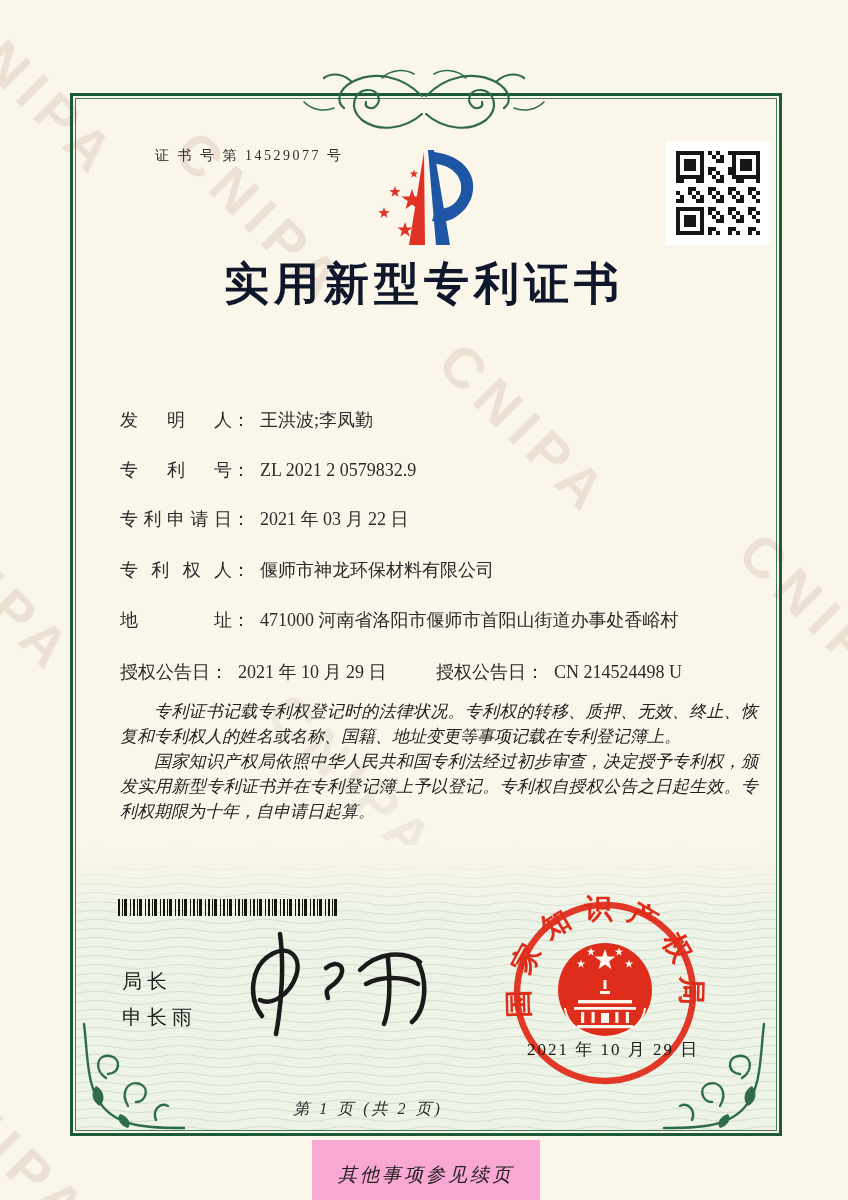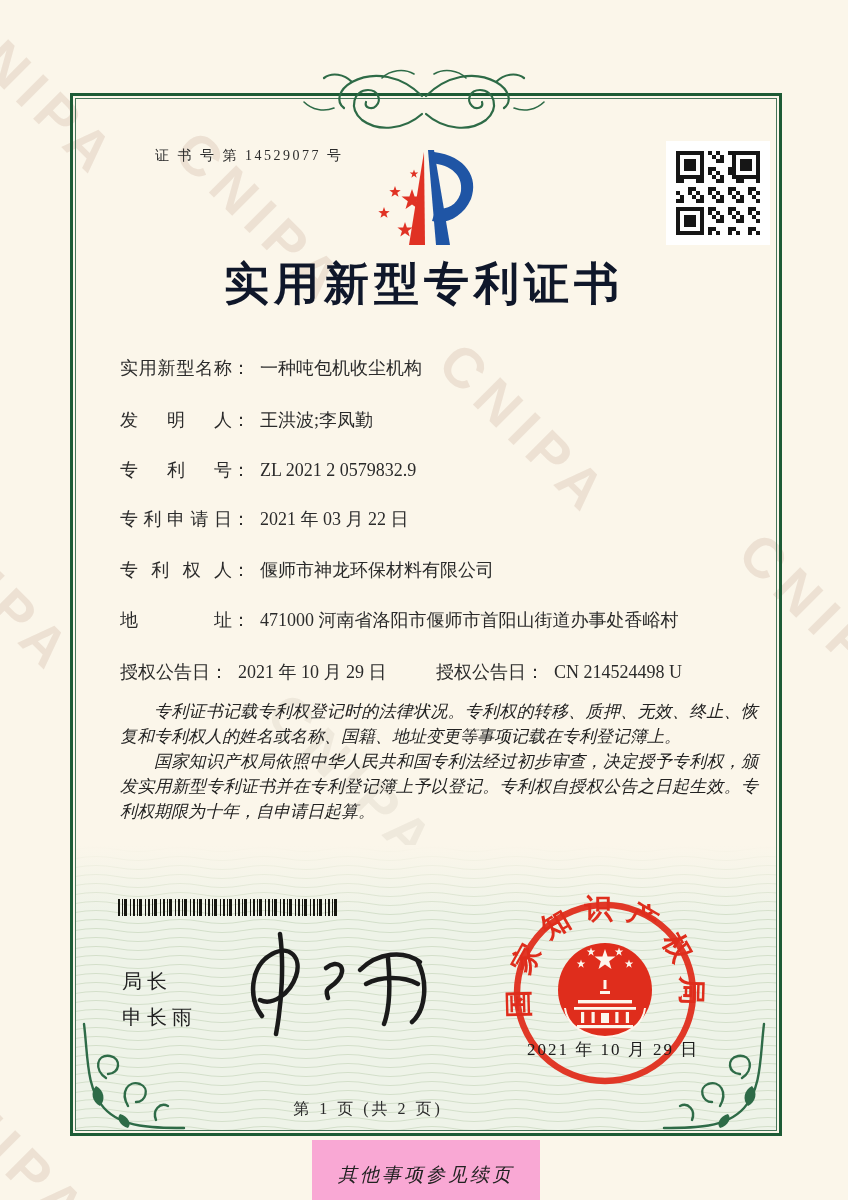--- a/index.html
+++ b/index.html
@@ -50,21 +50,21 @@
   .director-title,.director-name{position:absolute;left:122px;
       font-family:"Liberation Sans","DejaVu Sans",sans-serif;font-size:20px;
       letter-spacing:5px;color:#222;z-index:10;}
   .director-title{top:968px;}
   .director-name{top:1004px;}
   .signature{position:absolute;left:228px;top:928px;z-index:11;}
   .seal{position:absolute;left:505px;top:893px;z-index:11;}
   .seal-date{position:absolute;left:527px;top:1038px;font-size:17px;letter-spacing:2px;
              color:#1b1b1b;z-index:12;}
   .pageno{position:absolute;left:0;top:1099px;width:736px;text-align:center;font-size:16px;
-          letter-spacing:3px;z-index:10;}
+          letter-spacing:3px;z-index:10;font-style:italic;}
   .contnote{position:absolute;left:426px;top:1140px;transform:translateX(-50%);
             background:#f9a8d4;padding:22px 26px;font-size:19px;letter-spacing:3px;
             font-style:italic;color:#222;z-index:10;white-space:nowrap;}
 </style>
 </head>
 <body>
 
 <div class="page">
 
   <svg width="0" height="0" style="position:absolute">
@@ -587,23 +587,20 @@
         <i></i>
         <i></i>
         <i class="d"></i>
         <i></i>
         <i class="d"></i>
       </div>
   </div>
 
   <div class="title">实用新型专利证书</div>
 
-  <div class="frow" style="top:356px">
-    <span class="flabel">实用新型名称</span><span>：</span><span class="fvalue">一种吨包机收尘机构</span>
-  </div>
   <div class="frow" style="top:408px">
     <span class="flabel">发明人</span><span>：</span><span class="fvalue">王洪波;李凤勤</span>
   </div>
   <div class="frow" style="top:458px">
     <span class="flabel">专利号</span><span>：</span><span class="fvalue">ZL 2021 2 0579832.9</span>
   </div>
   <div class="frow" style="top:507px">
     <span class="flabel">专利申请日</span><span>：</span><span class="fvalue">2021 年 03 月 22 日</span>
   </div>
   <div class="frow" style="top:558px">

